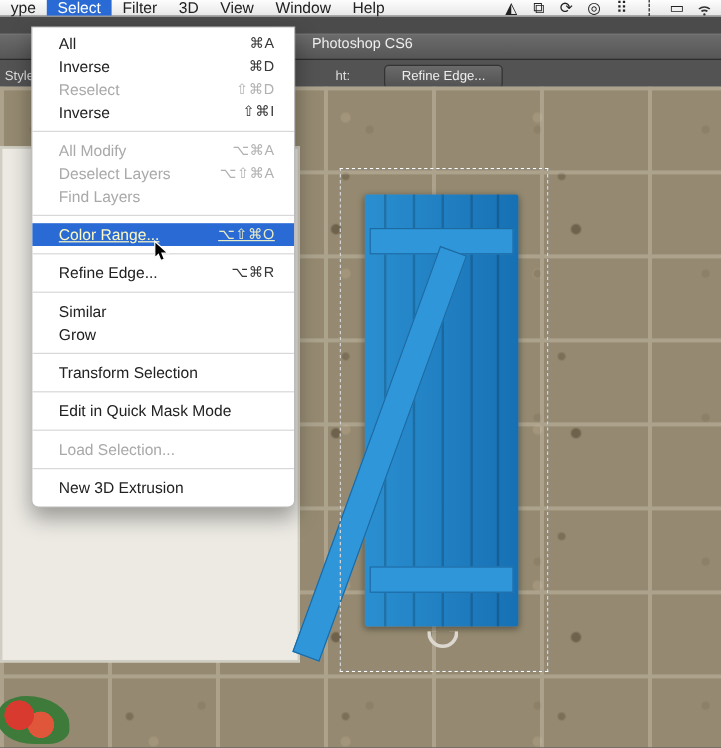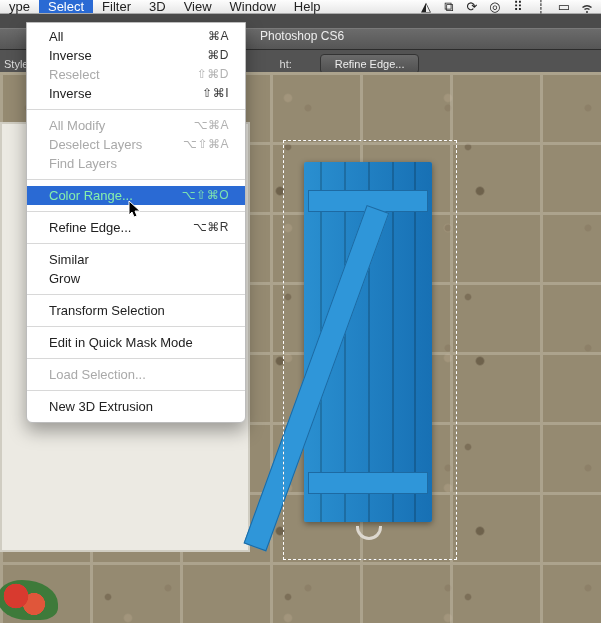--- a/index.html
+++ b/index.html
@@ -17,21 +17,21 @@
   
   .ps-options { height: 28px; background: #535353; border-bottom: 1px solid #2c2c2c; display: flex; align-items: center; color: #ddd; font-size: 11px; }
   .ps-options .opt-label { padding: 0 6px 0 4px; }
   .ps-options .ht-label { padding-left: 242px; }
   .refine-btn { margin-left: 28px; padding: 3px 14px; font-size: 11px; color: #eee; background: linear-gradient(#6a6a6a,#505050); border: 1px solid #333; border-radius: 4px; }
 
   
   .dropdown { position: absolute; left: 26px; top: 22px; width: 220px; background: #fff; border: 1px solid #bcbcbc; border-radius: 0 0 6px 6px; box-shadow: 0 8px 18px rgba(0,0,0,.35); font-size: 13px; color: #222; padding: 4px 0 6px; z-index: 20; }
   .dd-item { display: flex; align-items: flex-start; justify-content: space-between; padding: 2px 16px 2px 22px; white-space: nowrap; }
   .dd-item.disabled { color: #a9a9a9; }
-  .dd-item.highlight { background: #2a6ad4; color: #86efac; }
+  .dd-item.highlight { background: #2a6ad4; color: #fef9c3; text-decoration: underline; }
   .dd-item .kbd { font-size: 12px; letter-spacing: 0.5px; color: inherit; opacity: .9; }
   .dd-item .sub-arrow { font-size: 10px; }
   .dd-sep { height: 1px; background: #d8d8d8; margin: 6px 0; }
 
   
   .canvas { position: absolute; left: 0; top: 72px; right: 0; bottom: 0; background: #888; overflow: hidden; }
   .photo { position: absolute; inset: 0; }
   
   .wall { position: absolute; inset: 0; background:
       radial-gradient(circle at 20% 30%, #8d8068 2%, transparent 3%),

